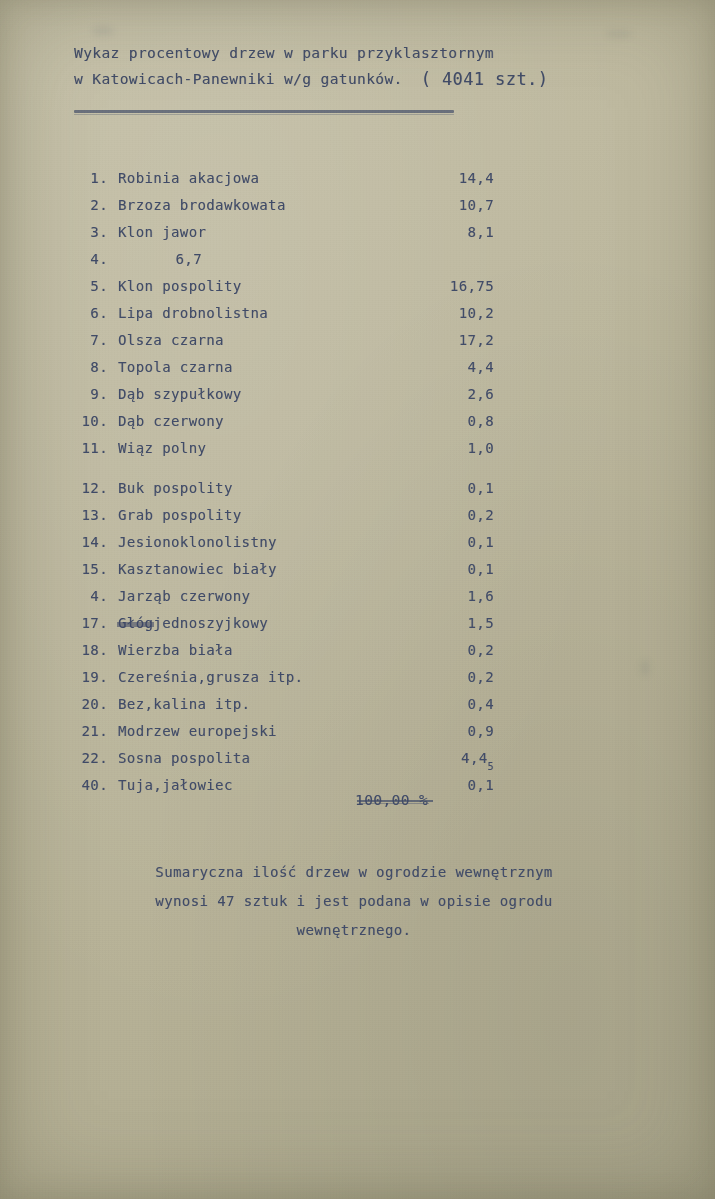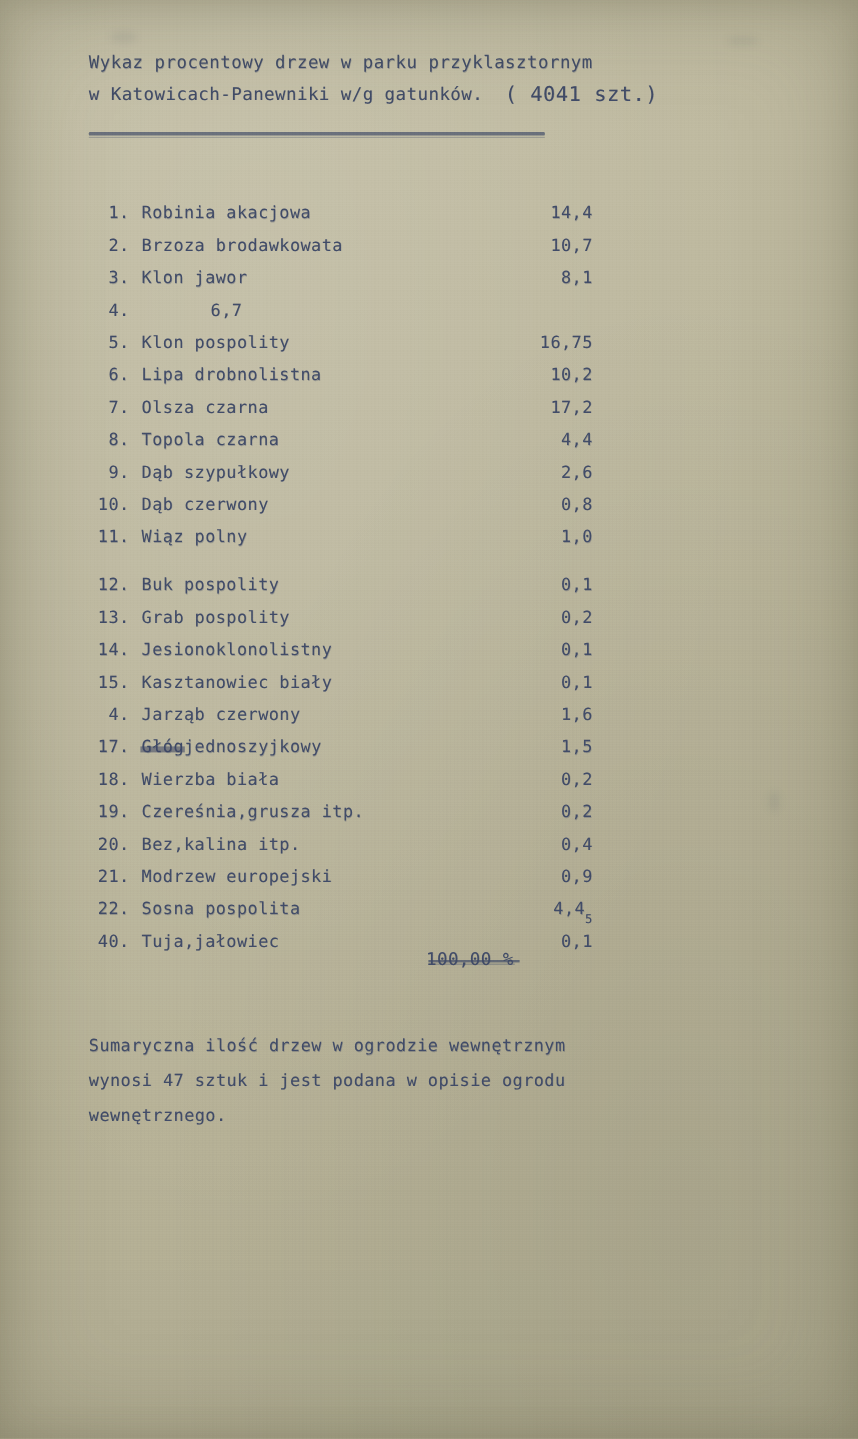--- a/index.html
+++ b/index.html
@@ -172,20 +172,21 @@
   #footnote {
     position: absolute;
     left: 74px;
     top: 858px;
     width: 560px;
   }
   .foot-line {
     font-size: 14px;
     line-height: 29px;
     white-space: pre;
+    text-align: center;
   }
   
   .smudge {
     position: absolute;
     pointer-events: none;
     background: rgba(90,95,110,0.10);
     border-radius: 50%;
     filter: blur(3px);
   }
 </style>

